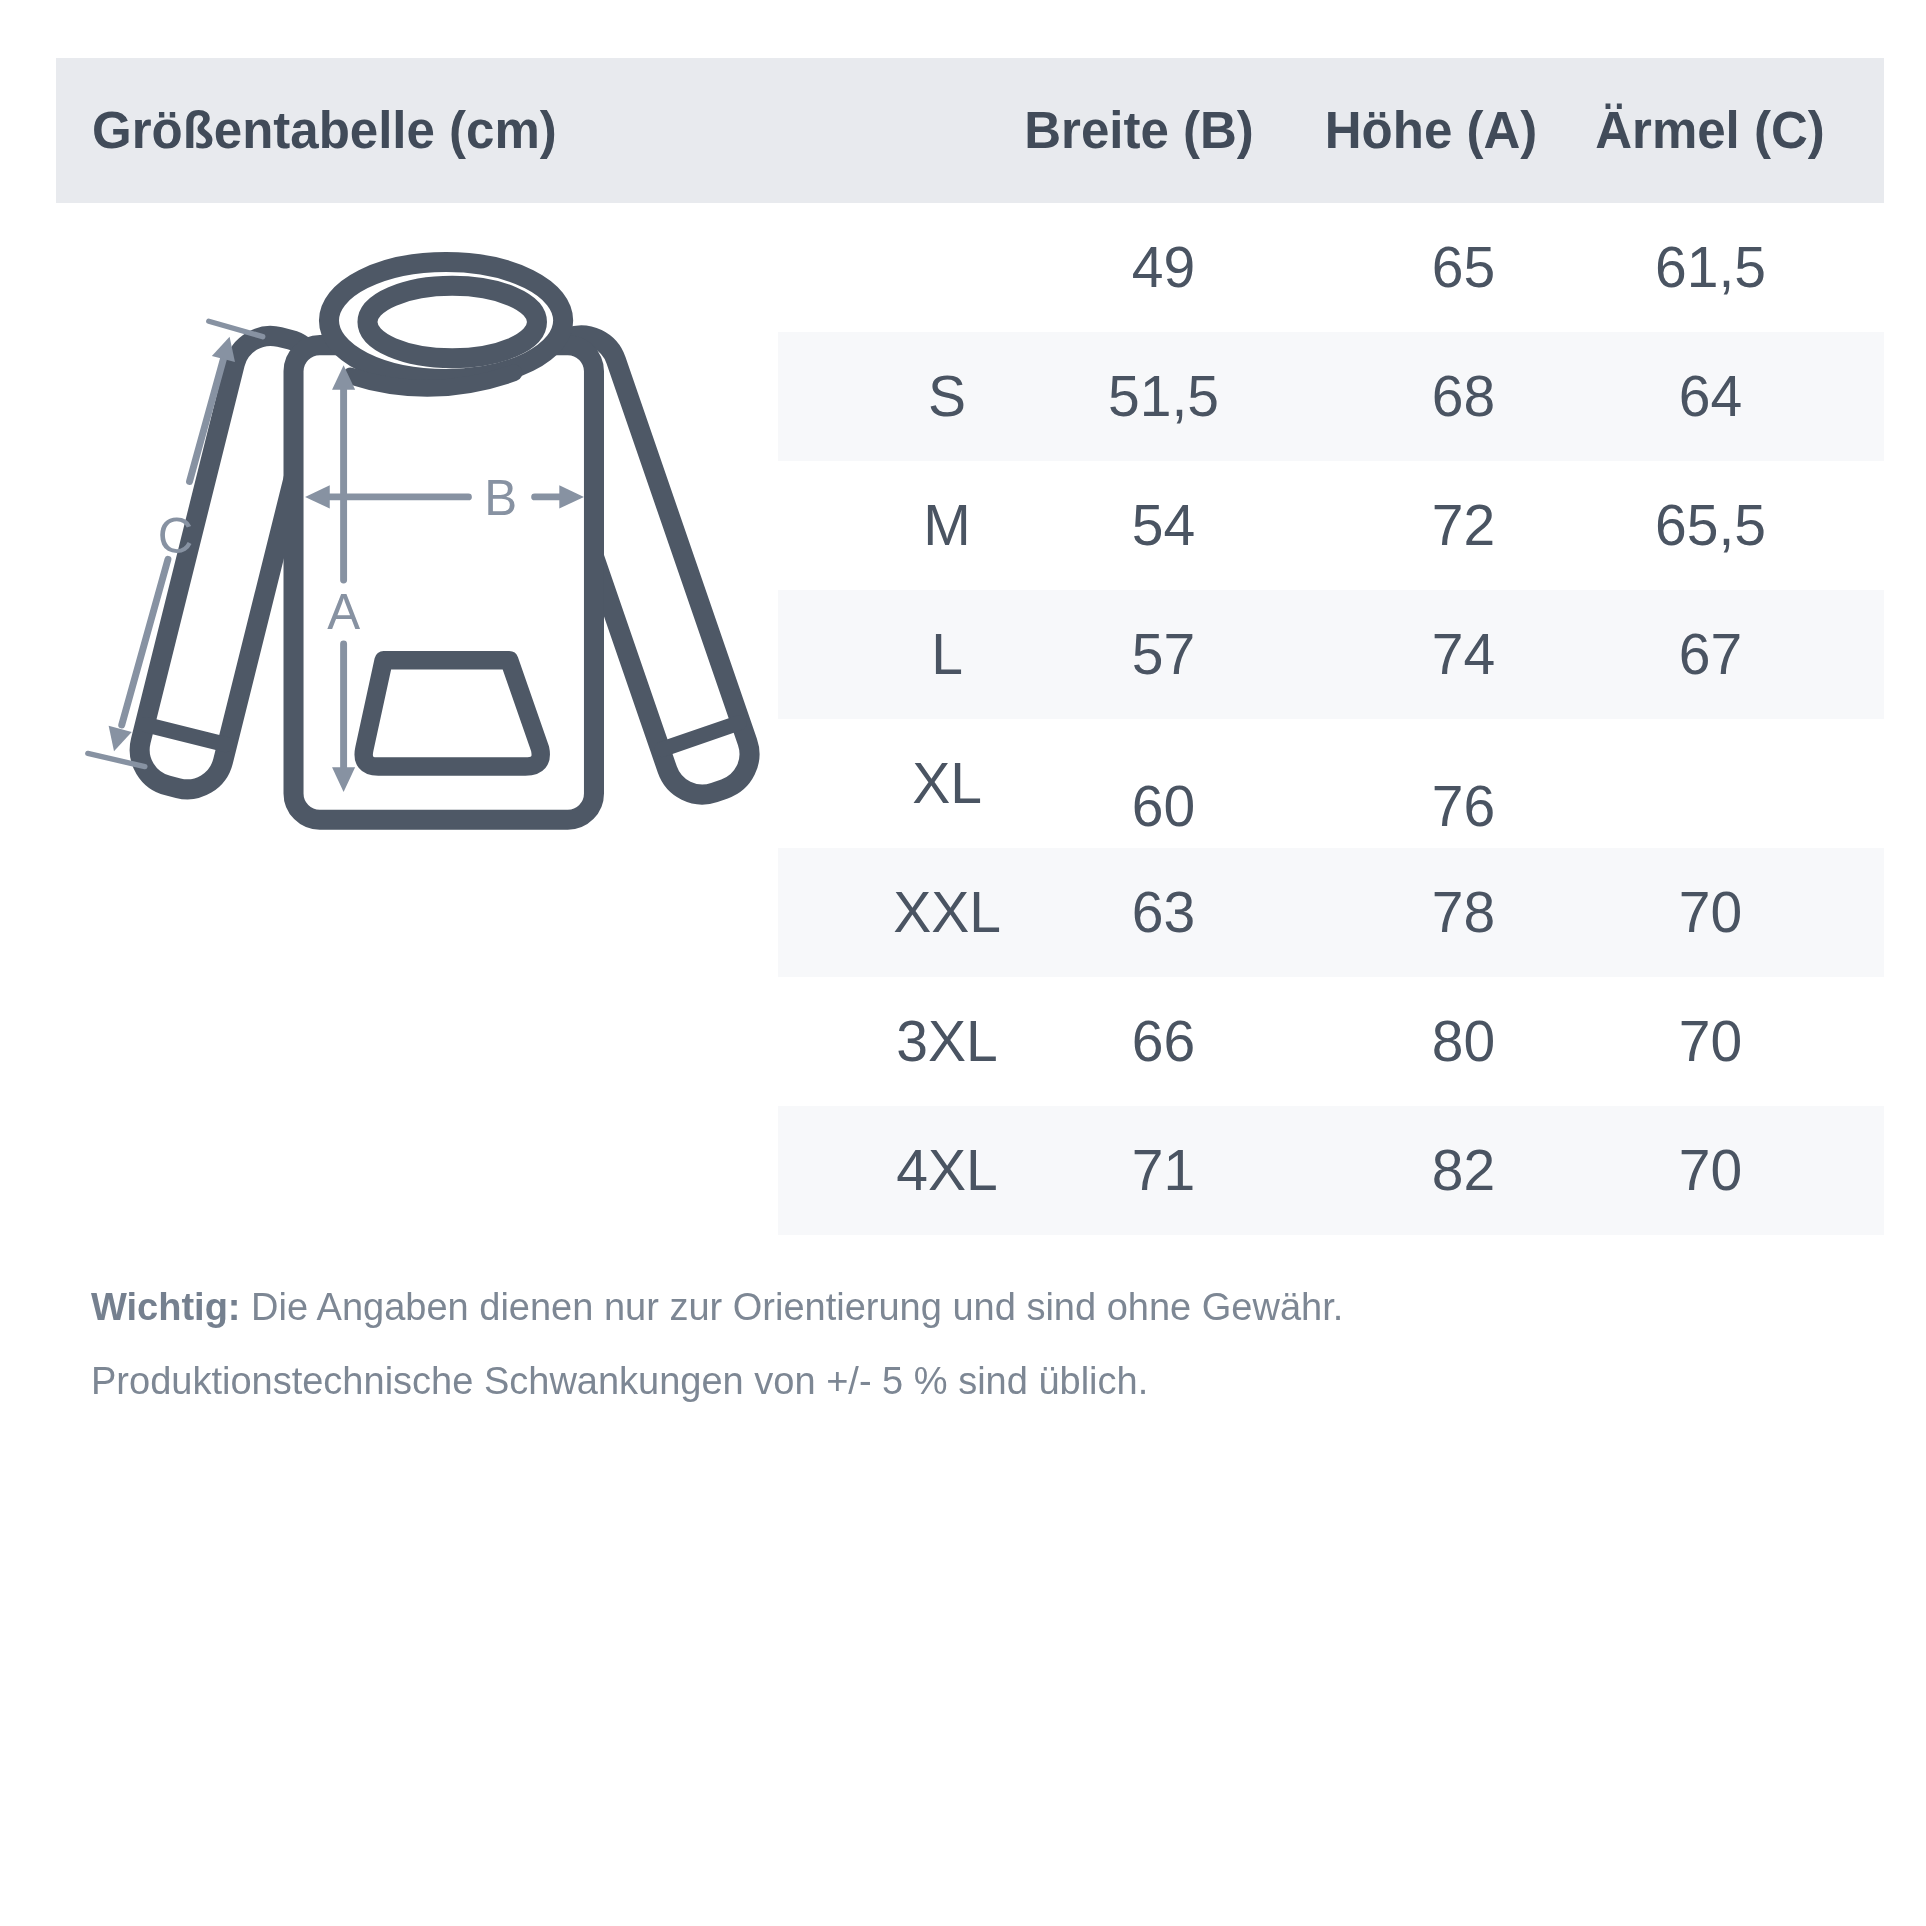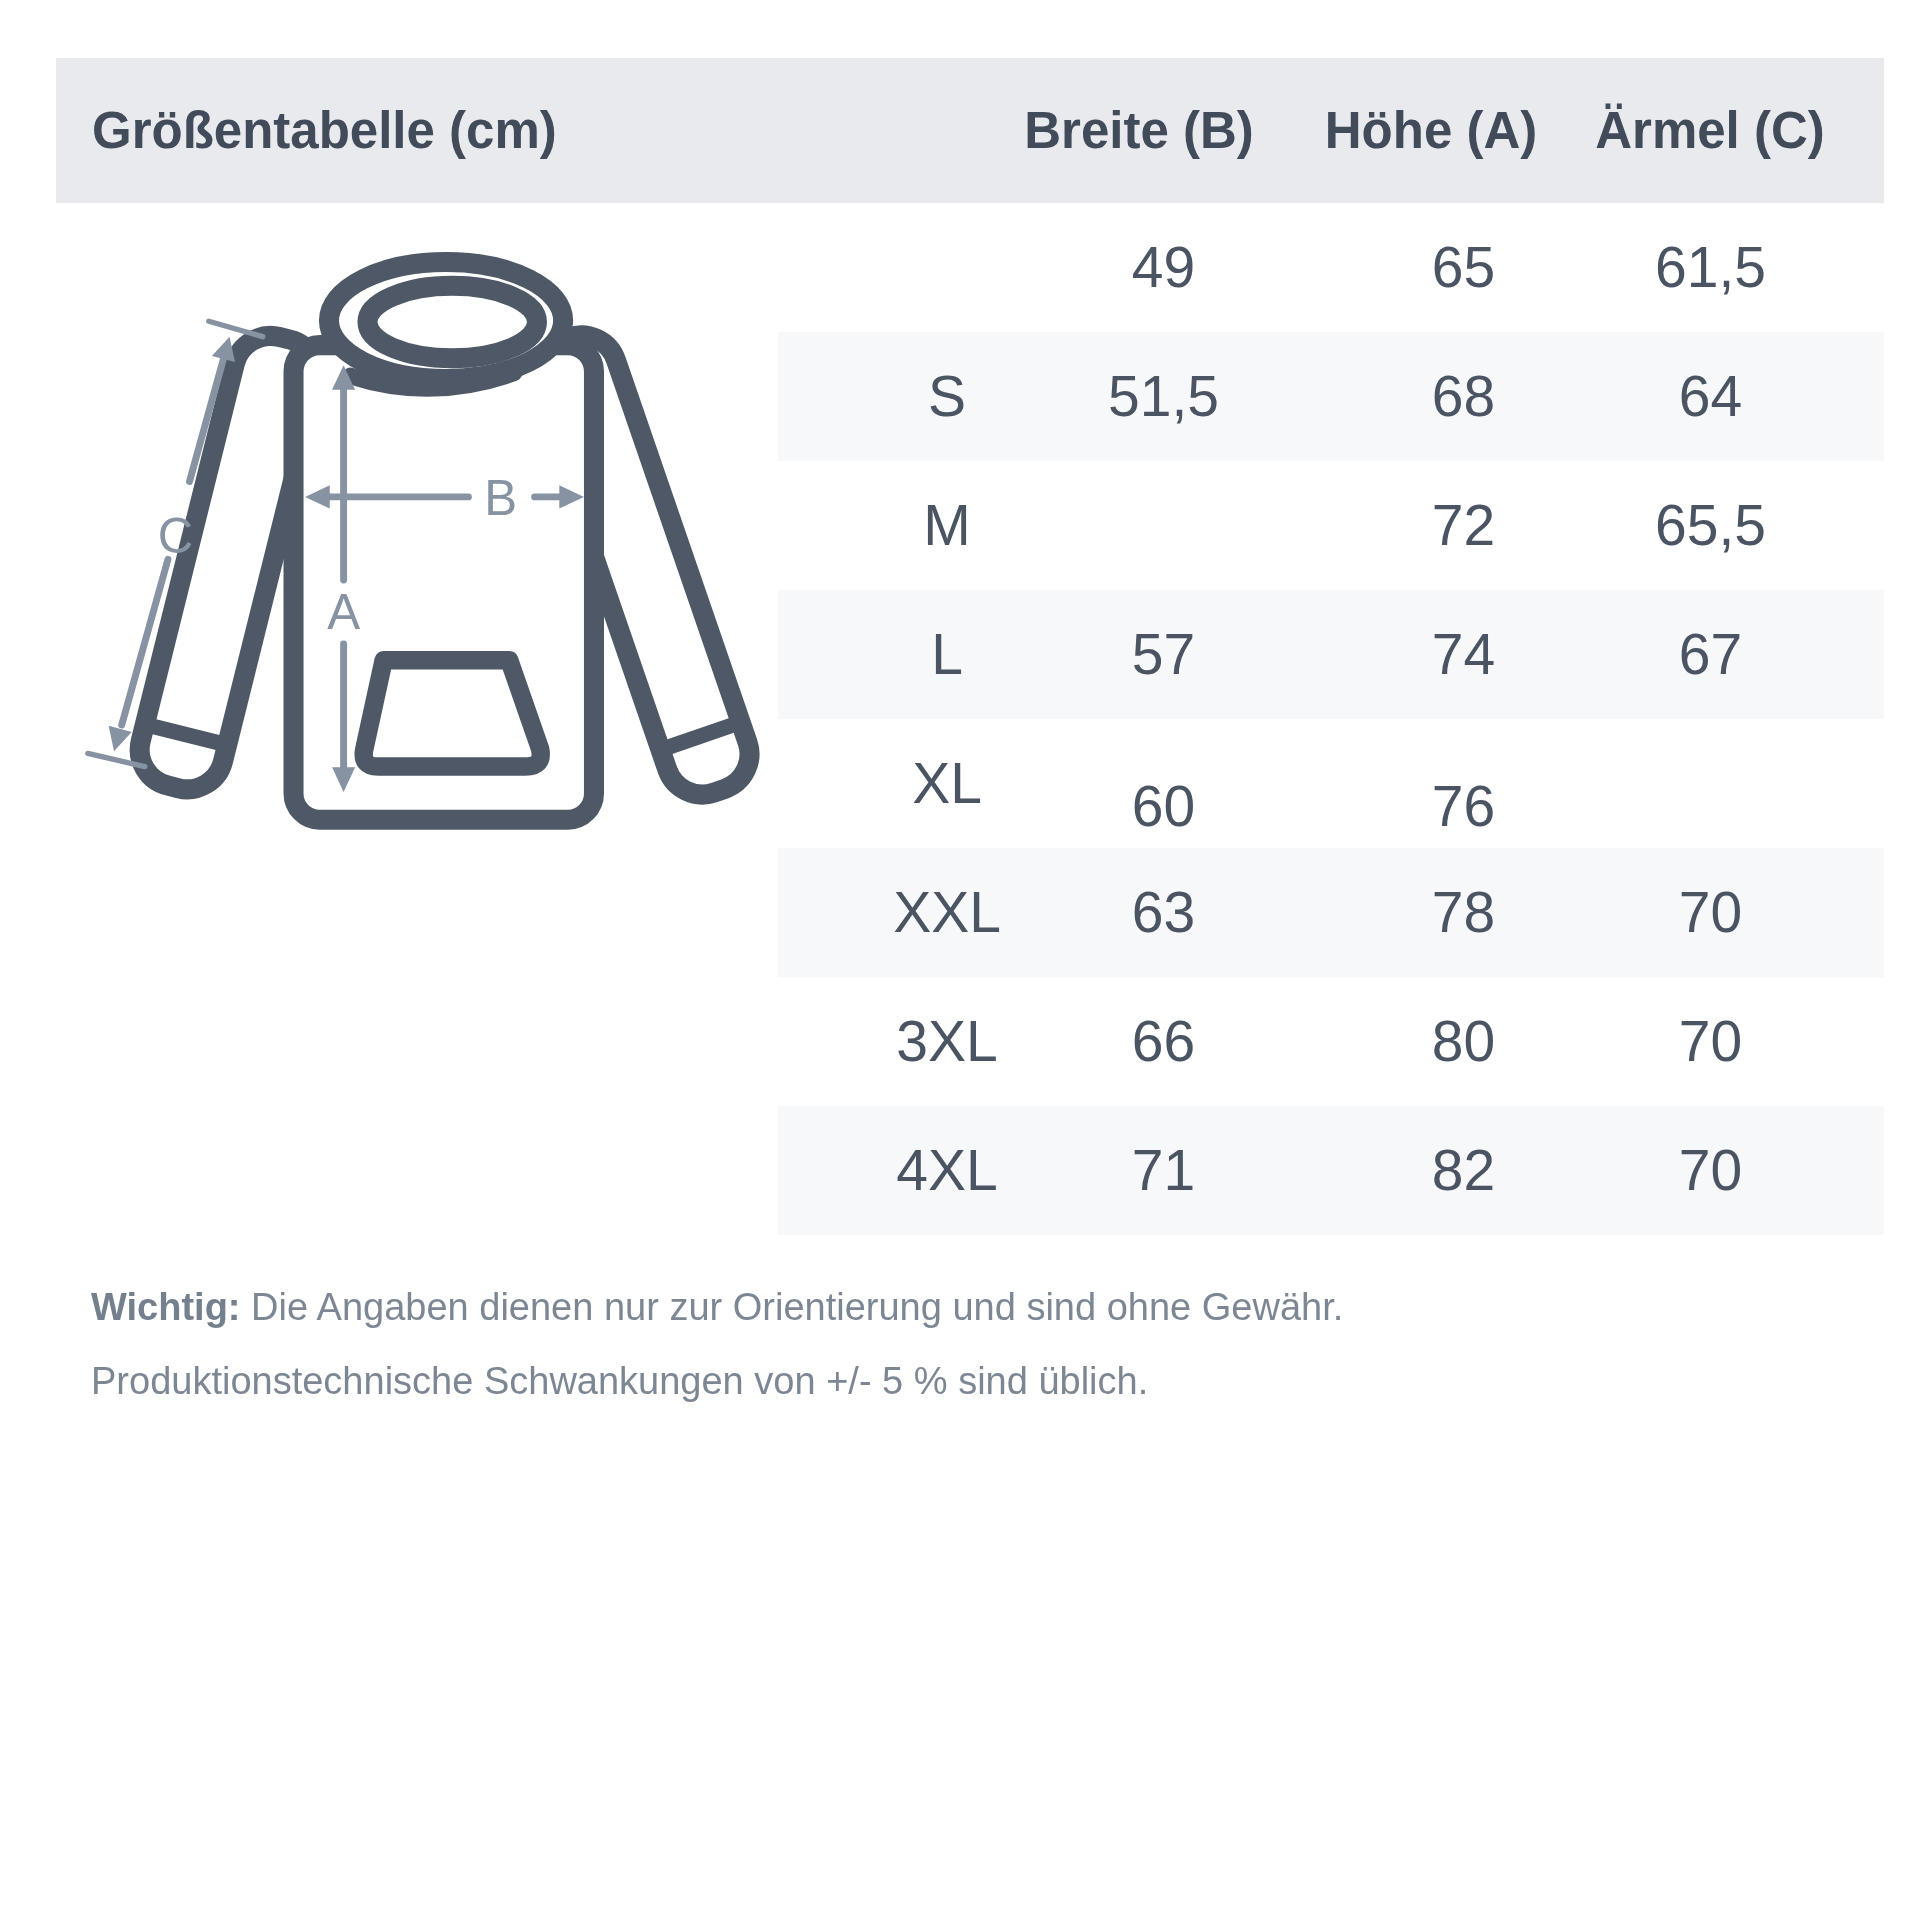--- a/index.html
+++ b/index.html
@@ -74,20 +74,21 @@
       <div class="cell val-aermel">61,5</div>
     </div>
       <div class="size-row striped">
       <div class="cell size-label">S</div>
       <div class="cell val-breite">51,5</div>
       <div class="cell val-hoehe">68</div>
       <div class="cell val-aermel">64</div>
     </div>
       <div class="size-row">
       <div class="cell size-label">M</div>
+      <div class="cell val-breite">54</div>
       <div class="cell val-hoehe">72</div>
       <div class="cell val-aermel">65,5</div>
     </div>
       <div class="size-row striped">
       <div class="cell size-label">L</div>
       <div class="cell val-breite">57</div>
       <div class="cell val-hoehe">74</div>
       <div class="cell val-aermel">67</div>
     </div>
       <div class="size-row values-low">

